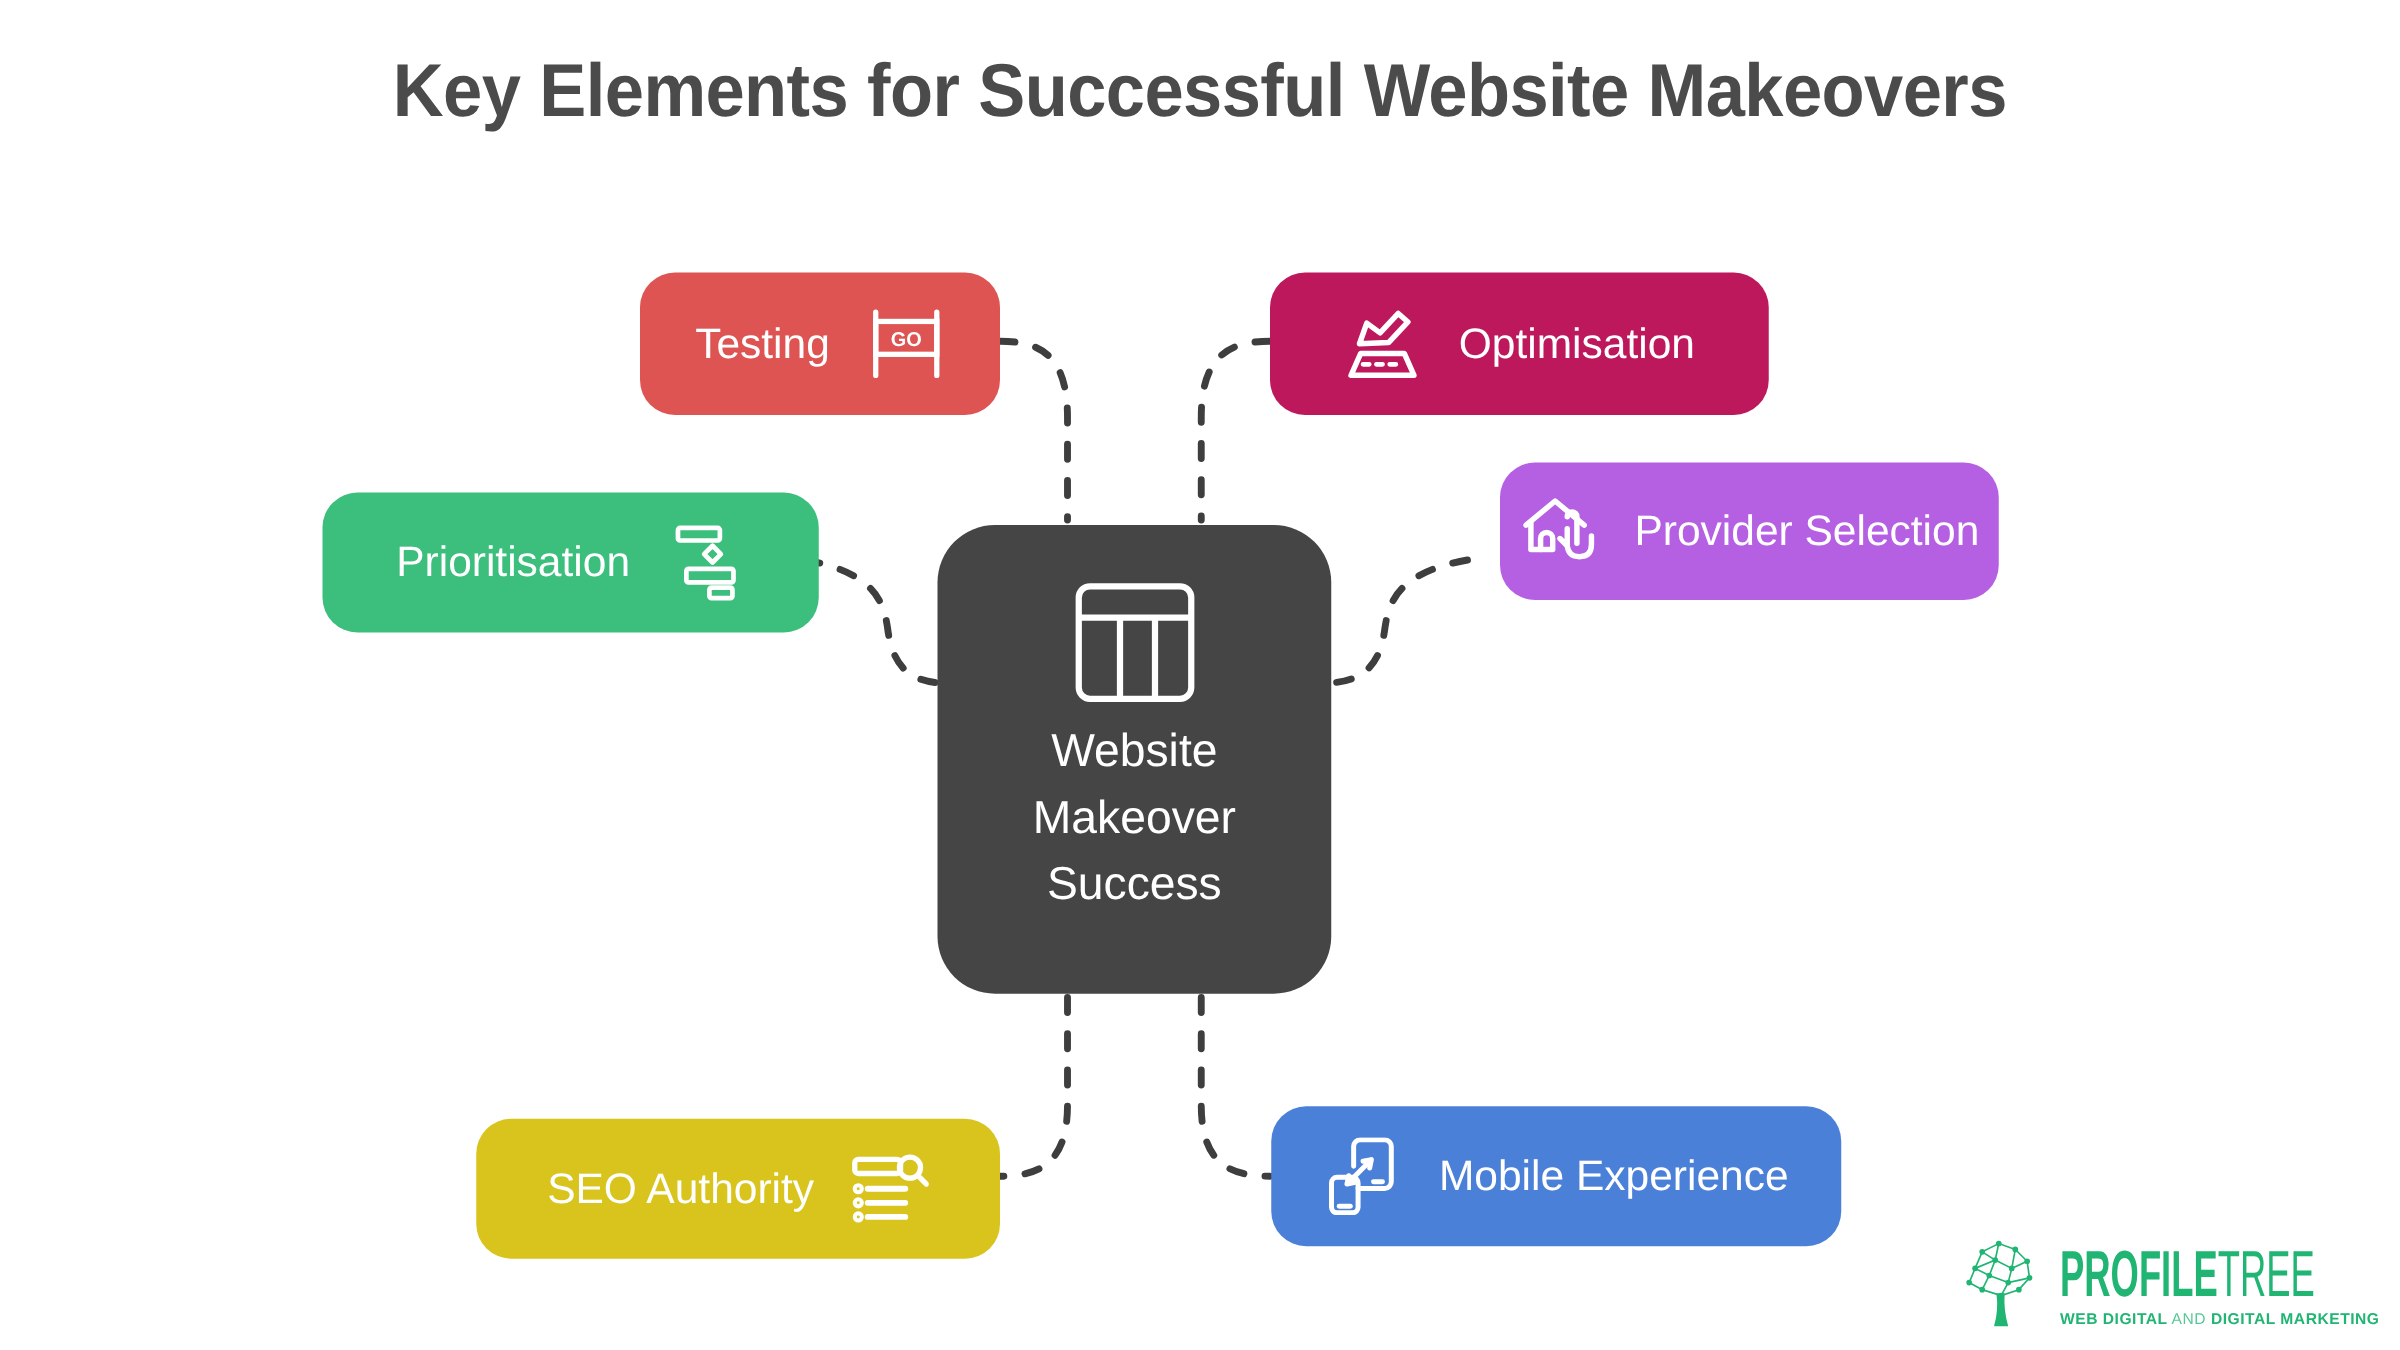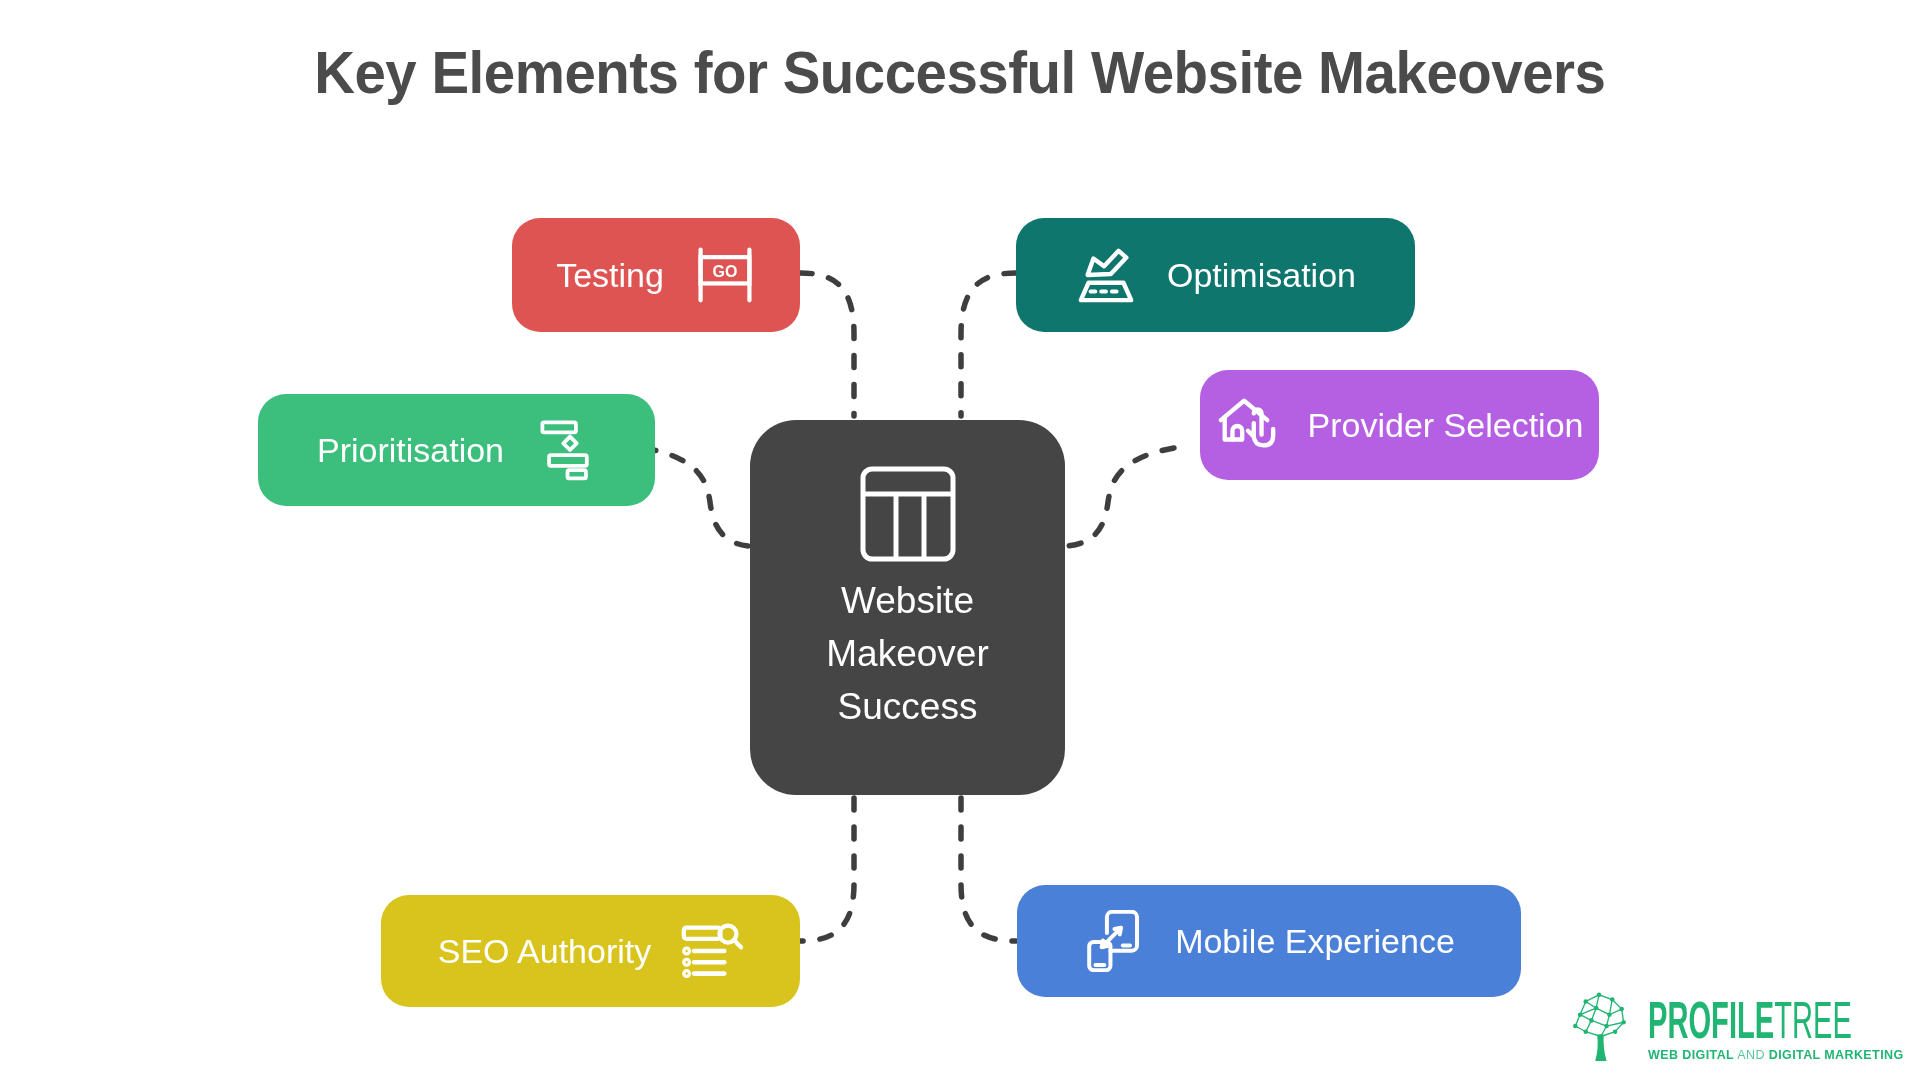--- a/index.html
+++ b/index.html
@@ -34,21 +34,21 @@
     justify-content:center; gap:30px; color:#fff;
   }
   .node-label { font-size:34px; font-weight:400; white-space:nowrap; }
   .node-icon { width:62px; height:62px; color:#fff; flex:0 0 auto; }
 
   .node-testing            { left:512px;  top:218px; width:288px; height:114px; }
   .node-optimisation       { left:1016px; top:218px; width:399px; height:114px; }
   .node-prioritisation     { left:258px;  top:394px; width:397px; height:112px; }
   .node-provider-selection { left:1177px; top:370px; width:399px; height:110px;margin-left:23px; }
   .node-seo-authority      { left:381px;  top:885px; width:419px; height:112px;margin-top:10px; }
-  .node-mobile-experience  { left:1017px; top:885px; width:504px; height:112px; }
+  .node-mobile-experience  { left:1017px; top:885px; width:456px; height:112px; }
 
   
   .logo { position:absolute; top:992px; right:34px; display:flex; align-items:flex-end; gap:20px; }
   .logo-tree { width:58px; height:70px; }
   .logo-text { width:238px; }
   .logo-name { font-size:52px; line-height:0.92; white-space:nowrap;
                transform:scaleX(0.56); transform-origin:left center; letter-spacing:0; }
   .lw-bold  { font-weight:800; }
   .lw-light { font-weight:300; }
   .logo-tagline { margin-top:3px; font-size:12.5px; letter-spacing:0.4px; white-space:nowrap; }
@@ -92,21 +92,21 @@
   <div class="node node-testing" style="background: rgb(222, 84, 82);">
     <span class="node-label">Testing</span>
     <svg class="node-icon" viewBox="0 0 66 60" fill="none" stroke="currentColor" stroke-width="4.5" stroke-linecap="round">
       <path d="M7 3 V57"></path>
       <path d="M59 3 V57"></path>
       <rect x="7" y="11" width="52" height="28"></rect>
       <text x="33" y="32" text-anchor="middle" font-size="17" font-weight="bold" fill="currentColor" stroke="none">GO</text>
     </svg>
   </div>
 
-  <div class="node node-optimisation" style="background: #0f766e;">
+  <div class="node node-optimisation" style="background: #be185d;">
     <svg class="node-icon" viewBox="0 0 64 64" fill="none" stroke="currentColor" stroke-width="4.5" stroke-linecap="round" stroke-linejoin="round">
       <path d="M6 58 L58 58 L50 40 L14 40 Z"></path>
       <path d="M16 49 H21 M27 49 H32 M38 49 H43" stroke-width="4"></path>
       <path d="M13 32 L19 15 L30 23 L45 7 L53 14 L37 31 Z"></path>
     </svg>
     <span class="node-label">Optimisation</span>
   </div>
 
   <div class="node node-prioritisation" style="background: rgb(60, 190, 125);">
     <span class="node-label">Prioritisation</span>

